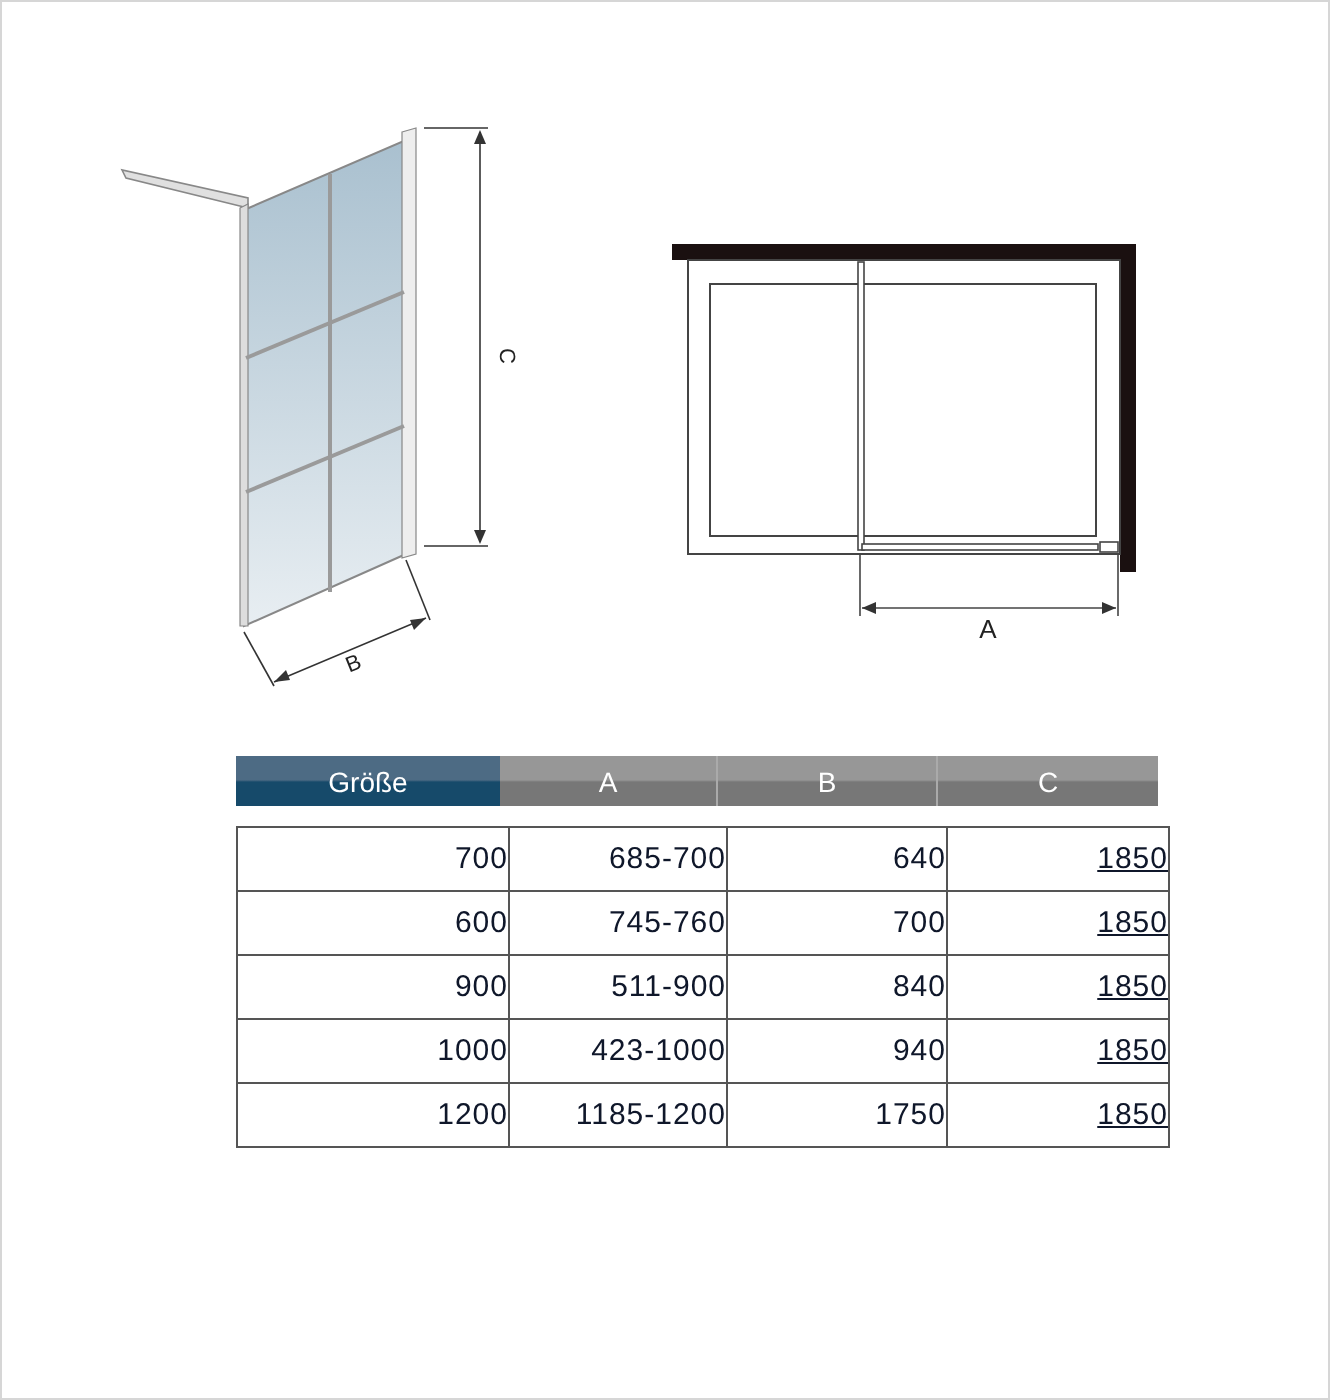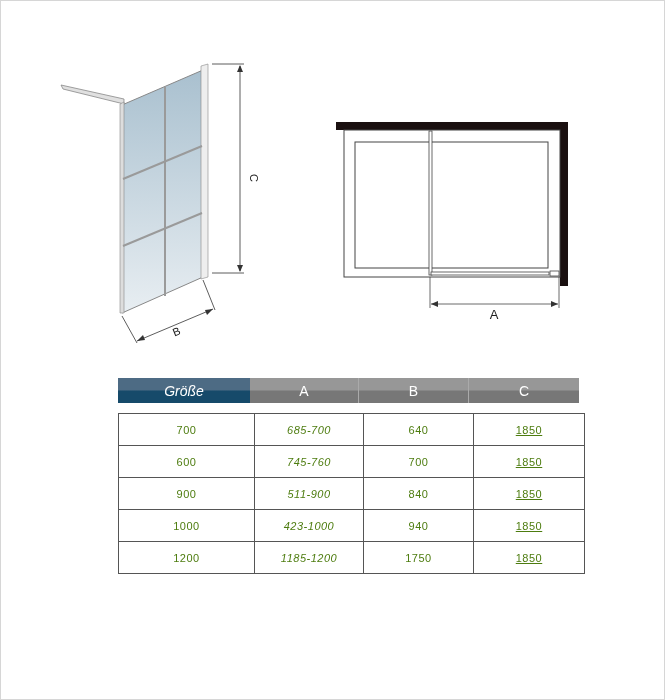--- a/index.html
+++ b/index.html
@@ -2,26 +2,26 @@
 <html><head>
 <meta charset="utf-8">
 <style>
   html,body{margin:0;padding:0;background:#fff;}
   body{width:665px;height:700px;position:relative;overflow:hidden;font-family:"Liberation Sans",sans-serif;}
   .frame{position:absolute;left:0;top:0;width:663px;height:698px;border:1px solid #d6d6d6;}
   svg{position:absolute;left:0;top:0;}
   .dim-label{font-family:"Liberation Sans",sans-serif;font-size:11px;fill:#222;}
   .tbl-head{position:absolute;left:118px;top:378px;width:466px;height:25px;display:flex;}
   .tbl-head div{display:flex;align-items:center;justify-content:center;color:#fff;font-size:14px;}
-  .h0{width:132px;background:linear-gradient(#4d6b84 0%,#4d6b84 48%,#164a6a 52%,#164a6a 100%);font-style:italic;}
+  .h0{width:132px;background:linear-gradient(#4d6b84 0%,#4d6b84 48%,#164a6a 52%,#164a6a 100%);}
   .hx{background:linear-gradient(#979797 0%,#979797 48%,#777 52%,#777 100%);border-left:1px solid #aaa;}
   .h1{width:108px;border-left:none;} .h2{width:109px;} .h3{width:110px;}
   table{position:absolute;left:118px;top:413px;border-collapse:collapse;width:467px;}
-  td{border:1.5px solid #555;height:31px;padding:0;text-align:center;color:#4d7c0f;font-size:11px;letter-spacing:0.5px;}
-  td.c0{width:135px;} td.c1{width:108px;font-style:italic;} td.c2{width:109px;} td.c3{width:110px;text-decoration:underline;}
+  td{border:1.5px solid #555;height:31px;padding:0;text-align:right;color:#0f172a;font-size:15px;letter-spacing:0.5px;}
+  td.c0{width:135px;} td.c1{width:108px;} td.c2{width:109px;} td.c3{width:110px;text-decoration:underline;}
 </style>
 </head>
 <body>
 
 <div class="frame"></div>
 
 <svg width="665" height="370" viewBox="0 0 665 370">
   <defs>
     <linearGradient id="glass" x1="0" y1="0" x2="0" y2="1">
       <stop offset="0" stop-color="#a9c0cf"></stop>

